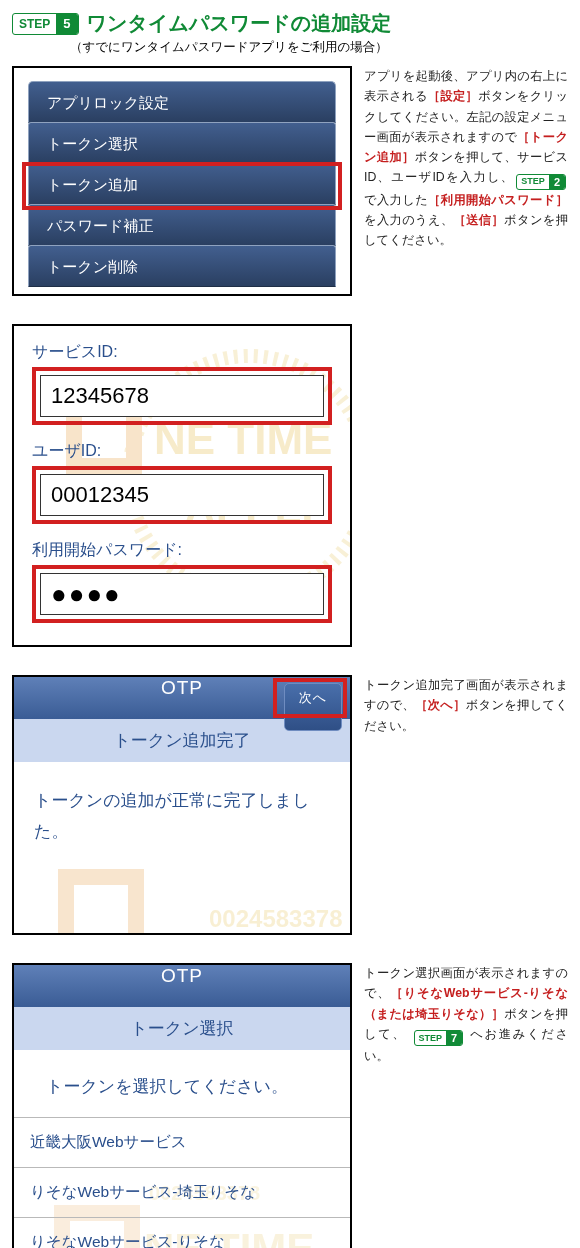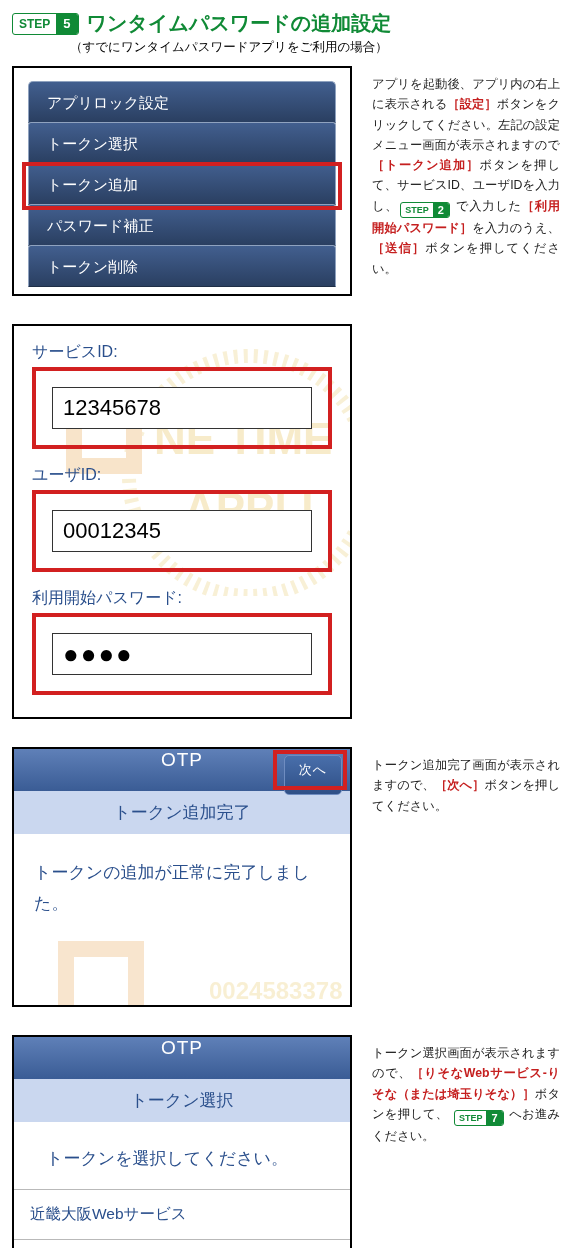--- a/index.html
+++ b/index.html
@@ -45,21 +45,21 @@
   .step-badge.mini .n{font-size:11px;padding:0 5px;}
   .step-badge.mini .w{padding:0 4px;font-size:9px;}
   .step-title{color:var(--accent);font-weight:700;font-size:20px;}
   .step-sub{font-size:12.5px;color:#000;margin:2px 0 10px 58px;}
 
   
   .row{display:flex;align-items:flex-start;gap:12px;margin-bottom:28px;}
   .panel-col{flex:0 0 340px;}
   .note-col{flex:1;font-size:12.3px;line-height:1.65;}
   .note-col .hl{color:var(--hl-red2);font-weight:700;}
-  .note-col p{margin:8px;text-align:justify;}
+  .note-col p{margin:0;text-align:justify;}
   .note-col .step-badge{vertical-align:-3px;margin:0 2px;}
 
   
   .frame{
     border:2px solid #000;
     background:#fff;
     position:relative;
   }
 
   
@@ -83,38 +83,38 @@
     position:absolute;left:8px;right:8px;
     border:4px solid var(--hl-red);
     height:48px;
     pointer-events:none;
   }
 
   
   .form{padding:16px 18px 22px;position:relative;}
   .form-group{margin-bottom:16px;position:relative;}
   .form-label{color:var(--nav-blue);font-size:16px;margin-bottom:4px;}
-  .hl-wrap{border:4px solid var(--hl-red);padding:16px;}
+  .hl-wrap{border:4px solid var(--hl-red);padding:4px;}
   .text-in{
     width:100%;height:42px;padding:4px 10px;
     font-size:22px;font-family:Arial,Helvetica,sans-serif;
     border:1px solid #333;background:#fff;
     color:#000;
   }
   .pw-dots{letter-spacing:2px;font-size:26px;font-weight:700;display:flex;align-items:center;}
 
   
   .otp{position:relative;min-height:250px;}
   .otp-bar{
     height:42px;background:linear-gradient(#5f80b8,#3a5c95);
     color:#fff;display:flex;align-items:flex-start;justify-content:center;
     position:relative;font-size:19px;letter-spacing:1px;
   }
   .otp-next{
-    position:absolute;right:8px;top:6px;height:40px;
+    position:absolute;right:8px;top:6px;height:48px;
     min-width:58px;padding:0 12px;
     background:linear-gradient(#496fab,#2f4f86);
     border:1px solid #6f8cc0;border-radius:5px;
     color:#fff;font-size:13px;line-height:28px;text-align:center;
   }
   .otp-next-hl{
     position:absolute;right:3px;top:1px;height:40px;width:74px;
     border:4px solid var(--hl-red);pointer-events:none;
   }
   .otp-sub{

